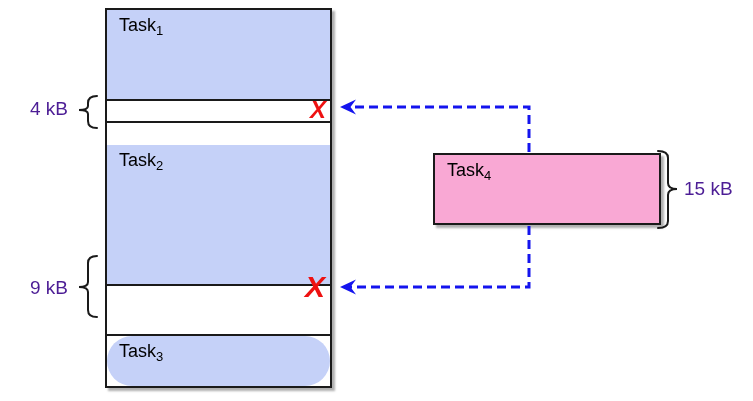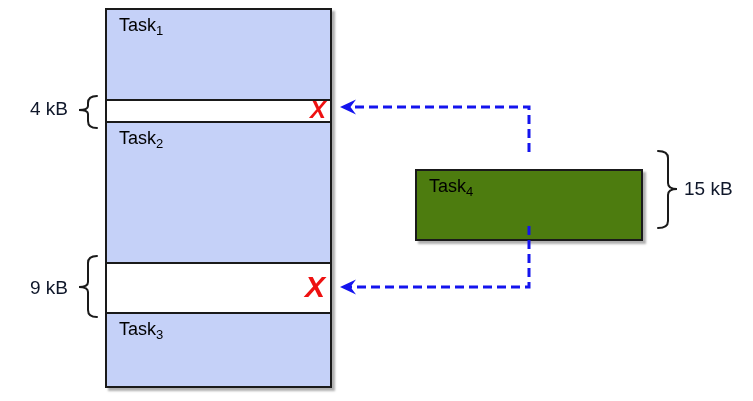--- a/index.html
+++ b/index.html
@@ -27,57 +27,56 @@
     box-shadow: 3px 3px 2px rgba(110,110,110,0.55);
     display: flex;
     flex-direction: column;
   }
   .seg { position: relative; box-sizing: content-box; }
   .seg.task { background: #c5d1f8; }
   .seg.gap  { background: #ffffff; }
   .seg.bb   { border-bottom: 2px solid #1a1a1a; }
   .seg-task1 { height: 89px; }
   .seg-gap1  { height: 20px; }
-  .seg-task2 { height: 139px; }
+  .seg-task2 { height: 139px; margin-top: 22px; }
   .seg-gap2  { height: 48px; }
-  .seg-task3 { flex: 1 1 auto; }
+  .seg-task3 { flex: 1 1 auto; border-radius: 30px; }
 
   .task-label {
     position: absolute;
     left: 12px;
     top: 5px;
     font-size: 18px;
     color: #000000;
     white-space: nowrap;
   }
   .task-label .sub {
     font-size: 13px;
     position: relative;
     top: 4px;
     line-height: 0;
   }
 
   
   .task4-box {
     position: absolute;
-    left: 415px;
+    left: 433px;
     top: 153px;
     width: 224px;
     height: 68px;
     border: 2px solid #1a1a1a;
-    background: #4d7c0f;
+    background: #f9a8d4;
     box-shadow: 3px 3px 2px rgba(110,110,110,0.55);
-    margin-top: 16px;
   }
 
   
   .size-label {
     position: absolute;
     font-size: 19px;
-    color: #0f172a;
+    color: #4c1d95;
     white-space: nowrap;
   }
   .size-label.left  { width: 54px; text-align: right; }
   .lbl-4kb  { left: 14px;  top: 98px;  }
   .lbl-8kb  { left: 14px;  top: 277px; }
   .lbl-12kb { left: 684px; top: 178px; }
 
   
   .xmark {
     position: absolute;

